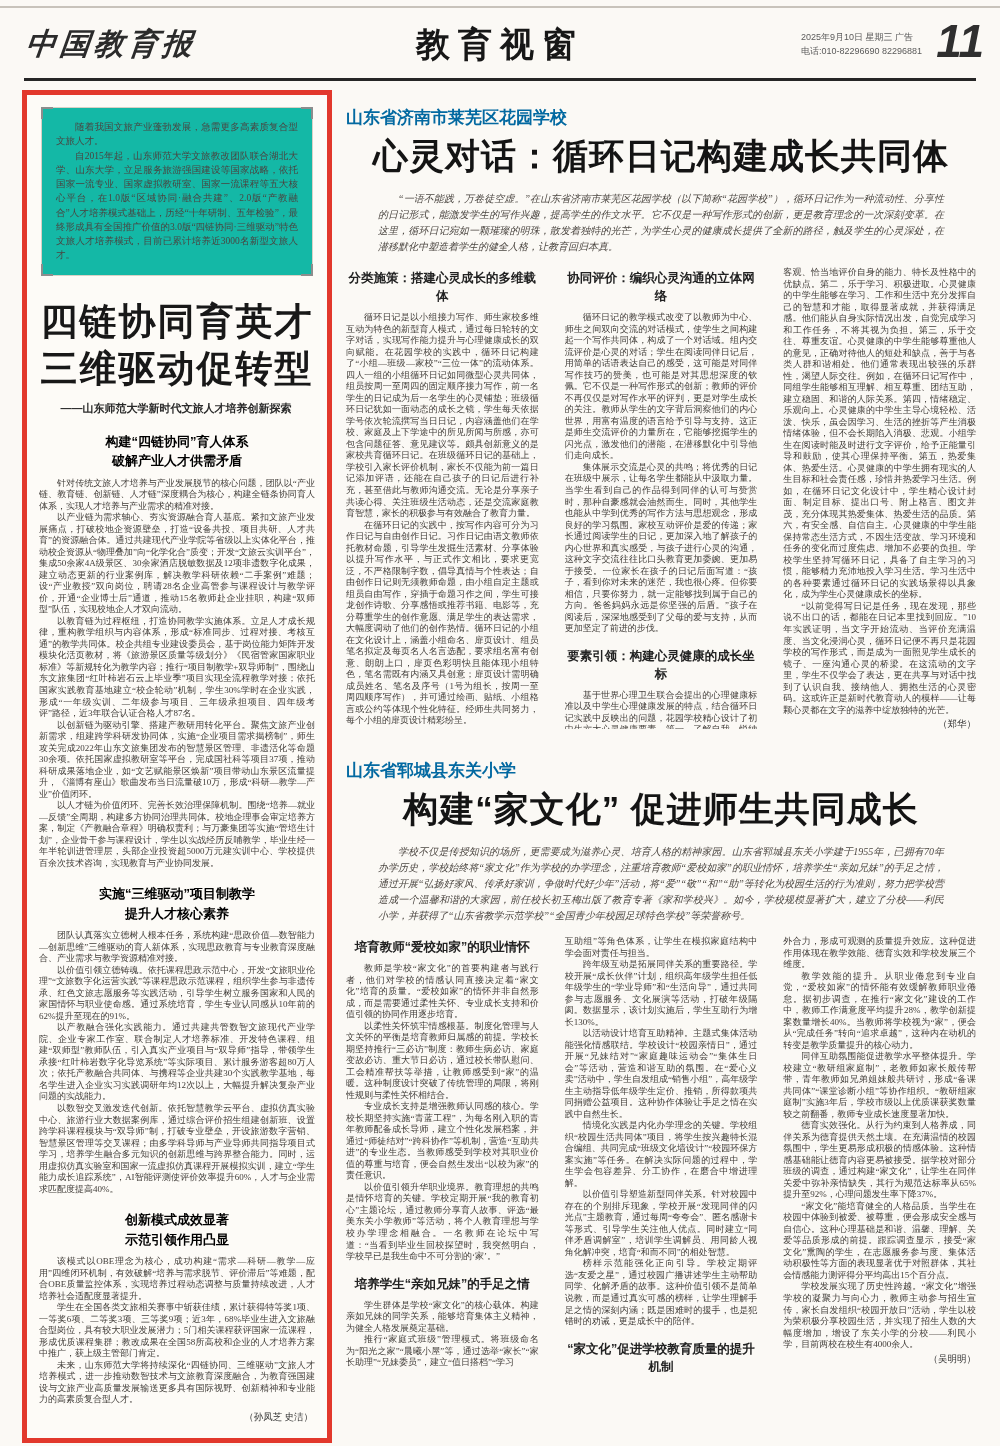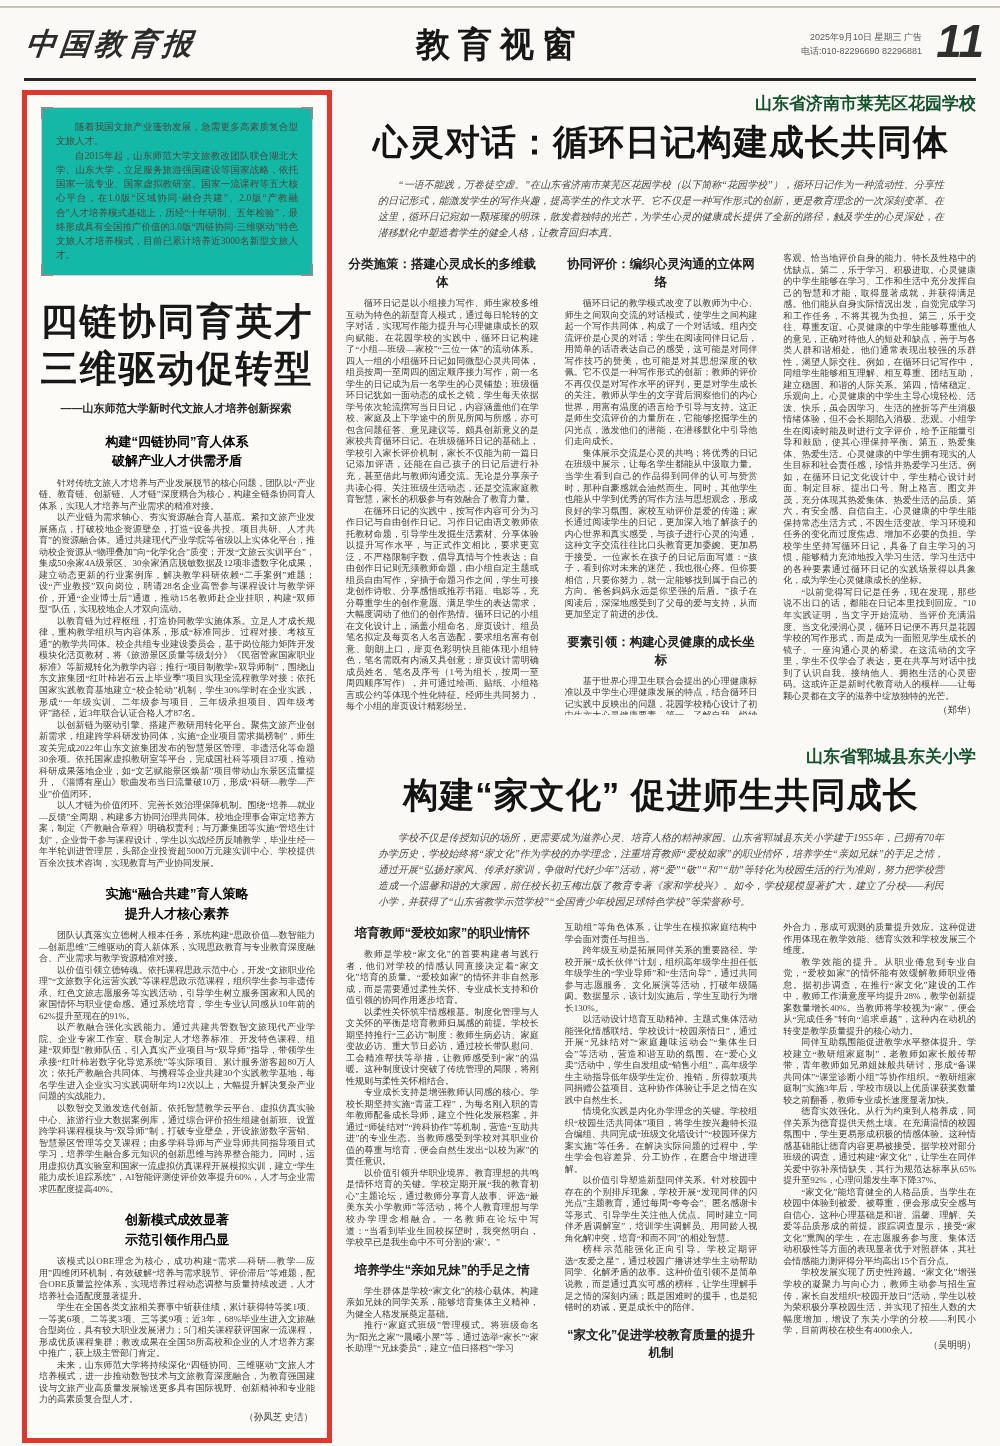--- a/index.html
+++ b/index.html
@@ -6,21 +6,21 @@
   .page{position:relative;width:1000px;height:1446px;background:#fbf9f5;overflow:hidden;
         font-family:"Liberation Serif",serif;color:#3d3d3d;margin:0 auto;}
   .topline{position:absolute;top:6px;left:0;right:0;height:2px;background:#c8c3bb;}
   
   .masthead{position:absolute;top:24px;left:26px;font-family:"DejaVu Serif",serif;
             font-size:30px;font-weight:bold;font-style:italic;color:#2b2b2b;
             letter-spacing:4px;transform:skewX(-6deg);}
   .section-title{position:absolute;top:22px;left:0;right:0;text-align:center;
             font-family:"Liberation Serif",serif;font-weight:bold;font-size:34px;
             letter-spacing:8px;color:#171717;}
-  .header-right{position:absolute;top:30px;right:78px;text-align:right;font-size:9px;
+  .header-right{position:absolute;top:30px;right:78px;text-align:left;font-size:9px;
             color:#5a5a5a;line-height:1.6;font-family:"Liberation Sans",sans-serif;}
   .page-num{position:absolute;top:14px;right:16px;font-family:"Liberation Sans",sans-serif;
             font-weight:bold;font-style:italic;font-size:46px;color:#2f2f2f;}
   .header-rule{position:absolute;top:78px;left:24px;right:24px;height:3px;background:#262626;}
   
   .left-box{position:absolute;left:22px;top:90px;width:310px;bottom:3px;
             border:5px solid #e2382c;background:#fdfbf7;box-sizing:border-box;
             padding:8px 12px;overflow:hidden;}
   .intro-box{position:relative;margin:4px 2px 0;border:1px solid #d9d1c5;
              padding:12px 14px;font-size:9.5px;line-height:1.5;color:#4a4440;background:#14b8a6;}
@@ -33,22 +33,22 @@
   .l-headline{margin-top:22px;text-align:center;font-family:"Liberation Sans",sans-serif;
               font-weight:bold;font-size:37px;line-height:1.28;letter-spacing:2px;color:#181818;}
   .l-subtitle{margin:8px 4px 0;font-family:"Liberation Sans",sans-serif;font-weight:bold;
               font-size:11px;line-height:1.5;color:#2a2a2a;text-indent:1.6em;text-align:left;}
   .sec-head{margin:15px 0 7px;text-align:center;font-family:"Liberation Sans",sans-serif;
             font-weight:bold;font-size:13px;line-height:1.5;color:#000000;}
   .l-body p{margin:0;font-size:9px;line-height:1.28;text-align:justify;text-indent:2em;color:#403c38;}
   .l-byline{margin-top:5px;text-align:right;font-size:9.5px;color:#333;padding-right:2px;}
   
   .right{position:absolute;left:346px;top:88px;width:630px;}
-  .kicker{text-align:right;font-family:"Liberation Sans",sans-serif;font-weight:bold;
-          font-size:17px;color:#14532d;margin-top:4px;}
+  .kicker{text-align:left;font-family:"Liberation Sans",sans-serif;font-weight:bold;
+          font-size:17px;color:#0369a1;margin-top:18px;}
   .big-headline{text-align:center;font-family:"Liberation Sans",sans-serif;font-weight:bold;
           font-size:35px;letter-spacing:1px;color:#141414;margin-top:6px;line-height:1.2;}
   .lede{margin:14px 32px 0;font-size:10px;line-height:1.6;font-style:italic;
         color:#4c4742;text-align:justify;text-indent:2em;}
   .cols{display:flex;gap:26px;margin-top:12px;overflow:hidden;}
   .cols-a2{height:462px;}
   .cols-a3{height:436px;}
   .col{flex:1;min-width:0;}
   .col-head{text-align:center;font-family:"Liberation Sans",sans-serif;font-weight:bold;
             font-size:12.5px;line-height:1.45;color:#222;margin:2px 0 7px;}
@@ -92,21 +92,21 @@
         <div>构建“四链协同”育人体系</div>
         <div>破解产业人才供需矛盾</div>
       </div>
       <p>针对传统文旅人才培养与产业发展脱节的核心问题，团队以“产业链、教育链、创新链、人才链”深度耦合为核心，构建全链条协同育人体系，实现人才培养与产业需求的精准对接。</p>
       <p>以产业链为需求轴心、夯实资源融合育人基底。紧扣文旅产业发展痛点，打破校地企资源壁垒，打造“设备共投、项目共研、人才共育”的资源融合体。通过共建现代产业学院等省级以上实体化平台，推动校企资源从“物理叠加”向“化学化合”质变；开发“文旅云实训平台”，集成50余家4A级景区、30余家酒店脱敏数据及12项非遗数字化成果，建立动态更新的行业案例库，解决教学科研依赖“二手案例”难题；设“产业教授”双向岗位，聘请28名企业高管参与课程设计与教学评价，开通“企业博士后”通道，推动15名教师赴企业挂职，构建“双师型”队伍，实现校地企人才双向流动。</p>
       <p>以教育链为过程枢纽，打造协同教学实施体系。立足人才成长规律，重构教学组织与内容体系，形成“标准同步、过程对接、考核互通”的教学共同体。校企共组专业建设委员会，基于岗位能力矩阵开发模块化活页教材，将《旅游景区质量等级划分》《民宿管家国家职业标准》等新规转化为教学内容；推行“项目制教学+双导师制”，围绕山东文旅集团“红叶柿岩石云上毕业季”项目实现全流程教学对接；依托国家实践教育基地建立“校企轮动”机制，学生30%学时在企业实践，形成“一年级实训、二年级参与项目、三年级承担项目、四年级考评”路径，近3年联合认证合格人才87名。</p>
       <p>以创新链为驱动引擎、搭建产教研用转化平台。聚焦文旅产业创新需求，组建跨学科研发协同体，实施“企业项目需求揭榜制”，师生攻关完成2022年山东文旅集团发布的智慧景区管理、非遗活化等命题30余项。依托国家虚拟教研室等平台，完成国社科等项目37项，推动科研成果落地企业，如“文艺赋能景区焕新”项目带动山东景区流量提升，《淄博有座山》歌曲发布当日流量破10万，形成“科研—教学—产业”价值闭环。</p>
       <p>以人才链为价值闭环、完善长效治理保障机制。围绕“培养—就业—反馈”全周期，构建多方协同治理共同体。校地企理事会审定培养方案，制定《产教融合章程》明确权责利；与万豪集团等实施“管培生计划”，企业骨干参与课程设计，学生以实战经历反哺教学，毕业生经一年半轮训进管理层，头部企业投资超5000万元建实训中心、学校提供百余次技术咨询，实现教育与产业协同发展。</p>
 
       <div class="sec-head">
-        <div>实施“融合共建”育人策略</div>
+        <div>实施“三维驱动”项目制教学</div>
         <div>提升人才核心素养</div>
       </div>
       <p>团队认真落实立德树人根本任务，系统构建“思政价值—数智能力—创新思维”三维驱动的育人新体系，实现思政教育与专业教育深度融合、产业需求与教学资源精准对接。</p>
       <p>以价值引领立德铸魂。依托课程思政示范中心，开发“文旅职业伦理”“文旅数字化运营实践”等课程思政示范课程，组织学生参与非遗传承、红色文旅志愿服务等实践活动，引导学生树立服务国家和人民的家国情怀与职业使命感。通过系统培育，学生专业认同感从10年前的62%提升至现在的91%。</p>
       <p>以产教融合强化实践能力。通过共建共管数智文旅现代产业学院、企业专家工作室、联合制定人才培养标准、开发特色课程、组建“双师型”教师队伍，引入真实产业项目与“双导师”指导，带领学生承接“红叶柿岩数字化导览系统”等实际项目、累计服务游客超80万人次；依托产教融合共同体、与携程等企业共建30个实践教学基地，每名学生进入企业实习实践调研年均12次以上，大幅提升解决复杂产业问题的实战能力。</p>
       <p>以数智交叉激发迭代创新。依托智慧教学云平台、虚拟仿真实验中心、旅游行业大数据案例库，通过综合评价招生组建创新班、设置跨学科课程模块与“双导师”制，打破专业壁垒，开设旅游数字营销、智慧景区管理等交叉课程；由多学科导师与产业导师共同指导项目式学习，培养学生融合多元知识的创新思维与跨界整合能力。同时，运用虚拟仿真实验室和国家一流虚拟仿真课程开展模拟实训，建立“学生能力成长追踪系统”，AI智能评测使评价效率提升60%，人才与企业需求匹配度提高40%。</p>
 
       <div class="sec-head">
         <div>创新模式成效显著</div>
         <div>示范引领作用凸显</div>

